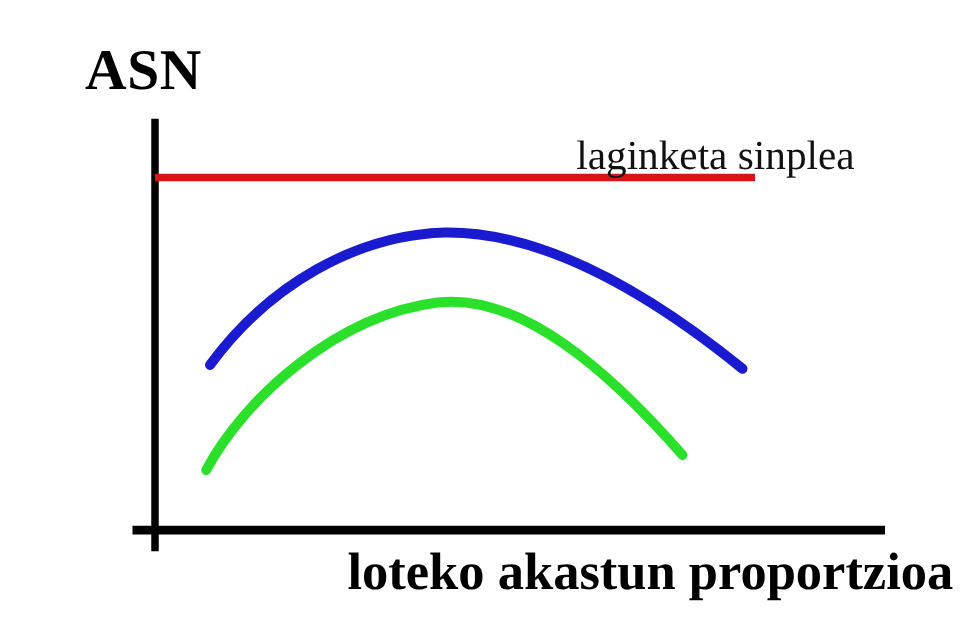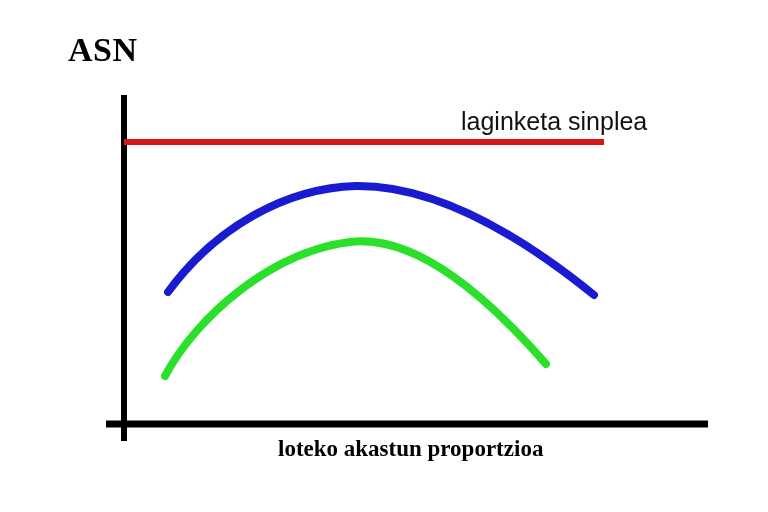--- a/index.html
+++ b/index.html
@@ -26,34 +26,34 @@
     position: absolute;
     font-family: "Liberation Serif", serif;
     font-weight: bold;
     color: #000000;
     white-space: nowrap;
     line-height: 1;
   }
   #y-axis-title {
     left: 68px;
     top: 33px;
-    font-size: 34px;
+    font-size: 46px;
     letter-spacing: 0.5px;
   }
   #x-axis-title {
     left: 278px;
     top: 437px;
-    font-size: 23px;
+    font-size: 42px;
     letter-spacing: 0px;
   }
   .series-label {
     position: absolute;
-    font-family: Liberation Sans, sans-serif;
+    font-family: Liberation Serif, serif;
     font-weight: normal;
-    font-size: 25px;
+    font-size: 33px;
     color: #111111;
     white-space: nowrap;
     line-height: 1;
   }
   #label-simple   { left: 461px; top: 109px; }
   #label-double   { left: 470px; top: 187px; }
   #label-triple   { left: 516px; top: 297px; }
 </style>
 </head>
 <body>

